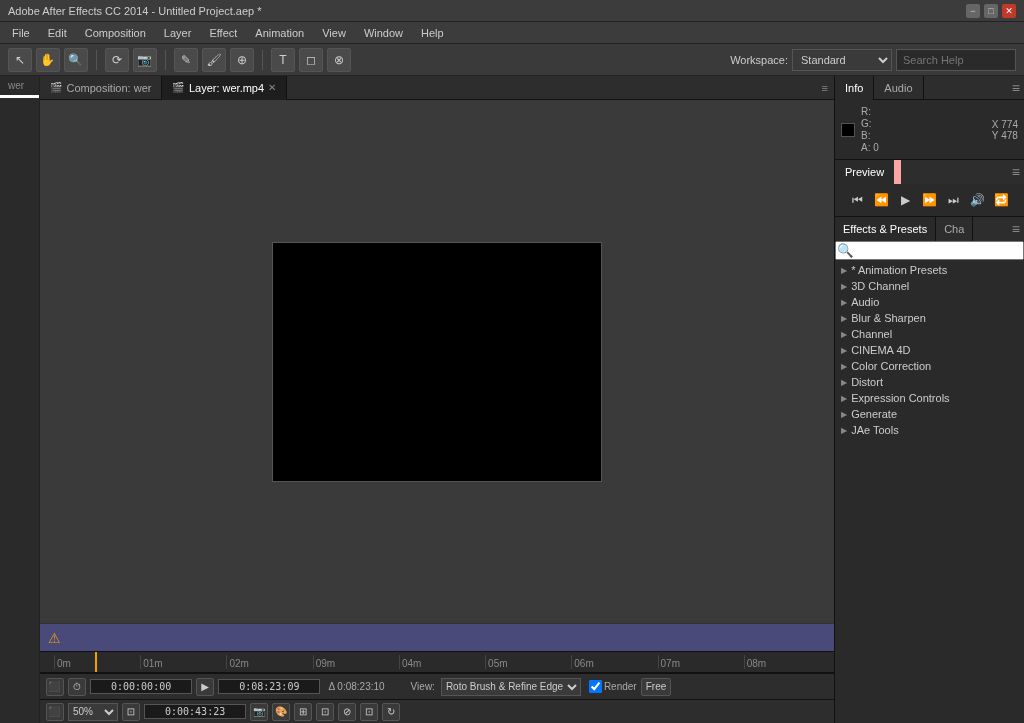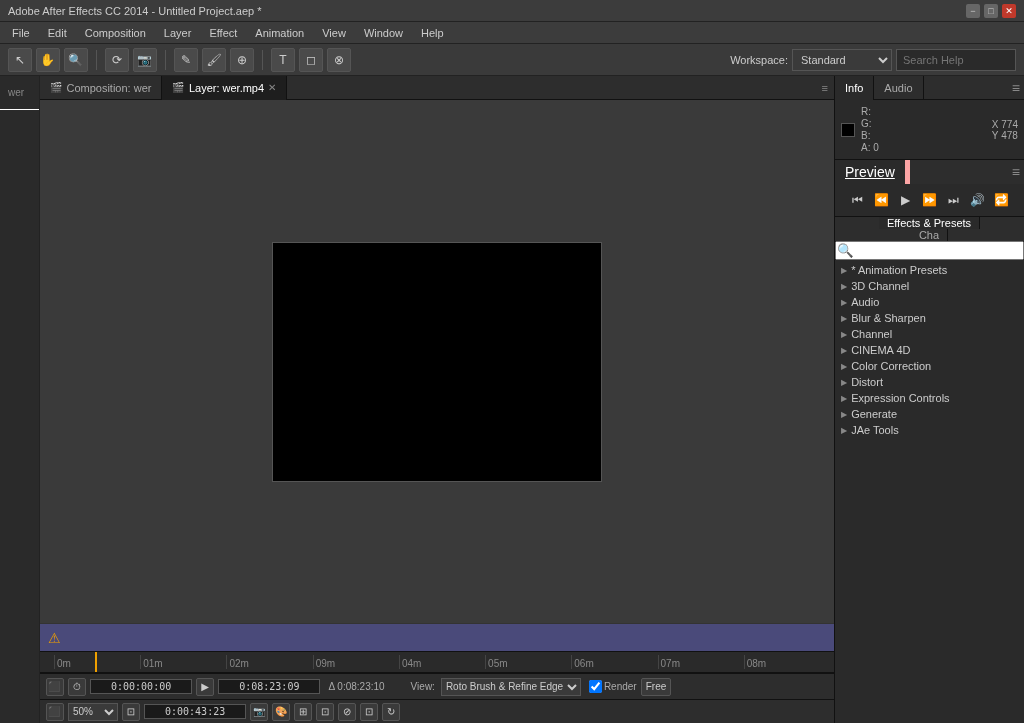--- a/index.html
+++ b/index.html
@@ -357,25 +357,24 @@
       display: flex;
       background: #2d2d2d;
       height: 24px;
       align-items: center;
     }
     .preview-tab {
       padding: 0 10px;
       display: flex;
       align-items: center;
       cursor: pointer;
-      font-size: 14px;
+      font-size: 11px;
       color: #aaa;
       height: 24px;
-      border-right: 5px solid #fca5a5;
-      text-decoration: underline;
+      border-right: 7px solid #fca5a5;
     }
     .preview-tab.active { background: #2a2a2a; color: #fff; }
 
     #preview-controls {
       padding: 6px;
       display: flex;
       align-items: center;
       gap: 4px;
       justify-content: center;
     }
@@ -396,21 +395,20 @@
       flex: 1;
       display: flex;
       flex-direction: column;
       overflow: hidden;
     }
     #effects-tabs {
       display: flex;
       background: #2d2d2d;
       height: 24px;
       align-items: center;
-      flex-direction: column;
     }
     .effects-tab {
       padding: 0 8px;
       display: flex;
       align-items: center;
       cursor: pointer;
       font-size: 11px;
       color: #aaa;
       height: 24px;
       border-right: 1px solid #111;
@@ -487,21 +485,21 @@
     <select class="workspace-select">
       <option>Standard</option>
     </select>
     <input class="search-box" type="text" placeholder="Search Help" style="">
   </div>
 </div>
 
 <div id="main-layout">
 
   <div id="left-sidebar">
-    <div style="padding: 11px 8px; font-size: 10px; color: #888; border-bottom: 1px solid #ffffff;">
+    <div style="padding: 4px 8px; font-size: 10px; color: #888; border-bottom: 3px solid #ffffff;">
       <span>wer</span>
     </div>
   </div>
 
   <div id="center-area">
 
     <div id="tab-bar">
       <div class="tab">
         <span style="font-size: 10px;">🎬</span>
         <span>Composition: wer</span>

